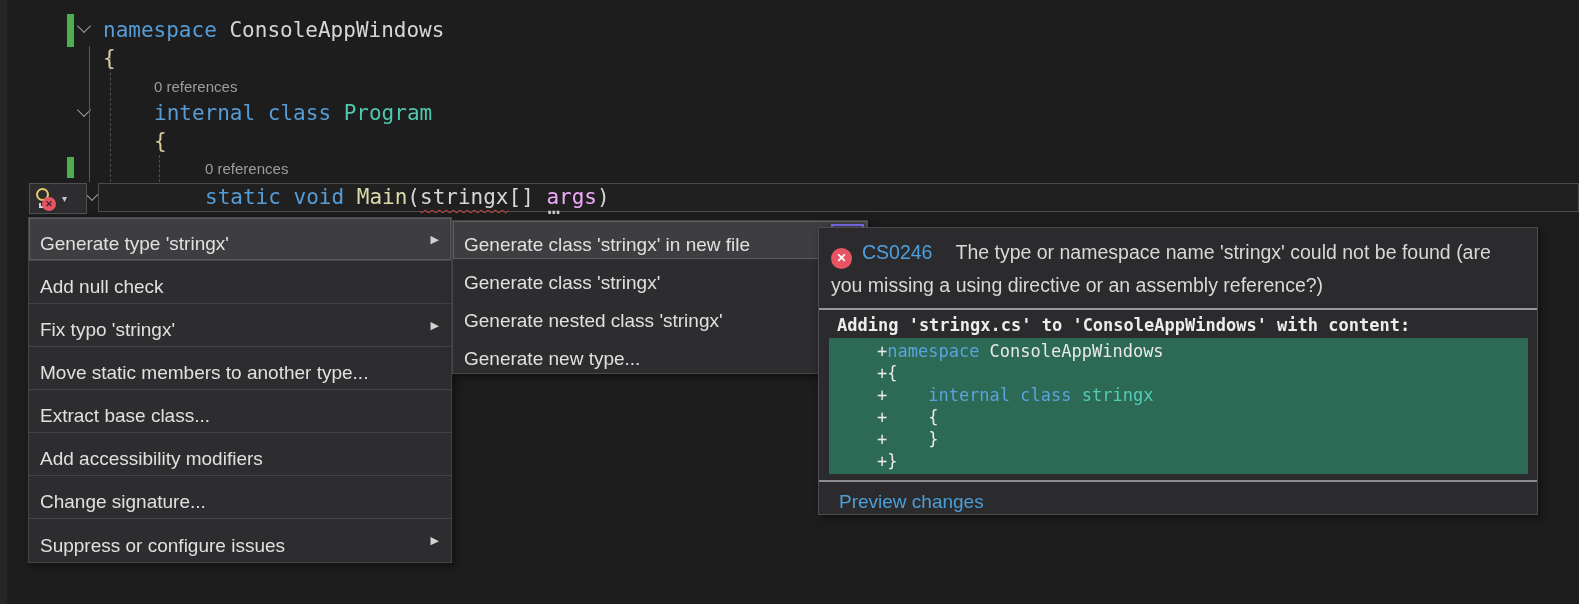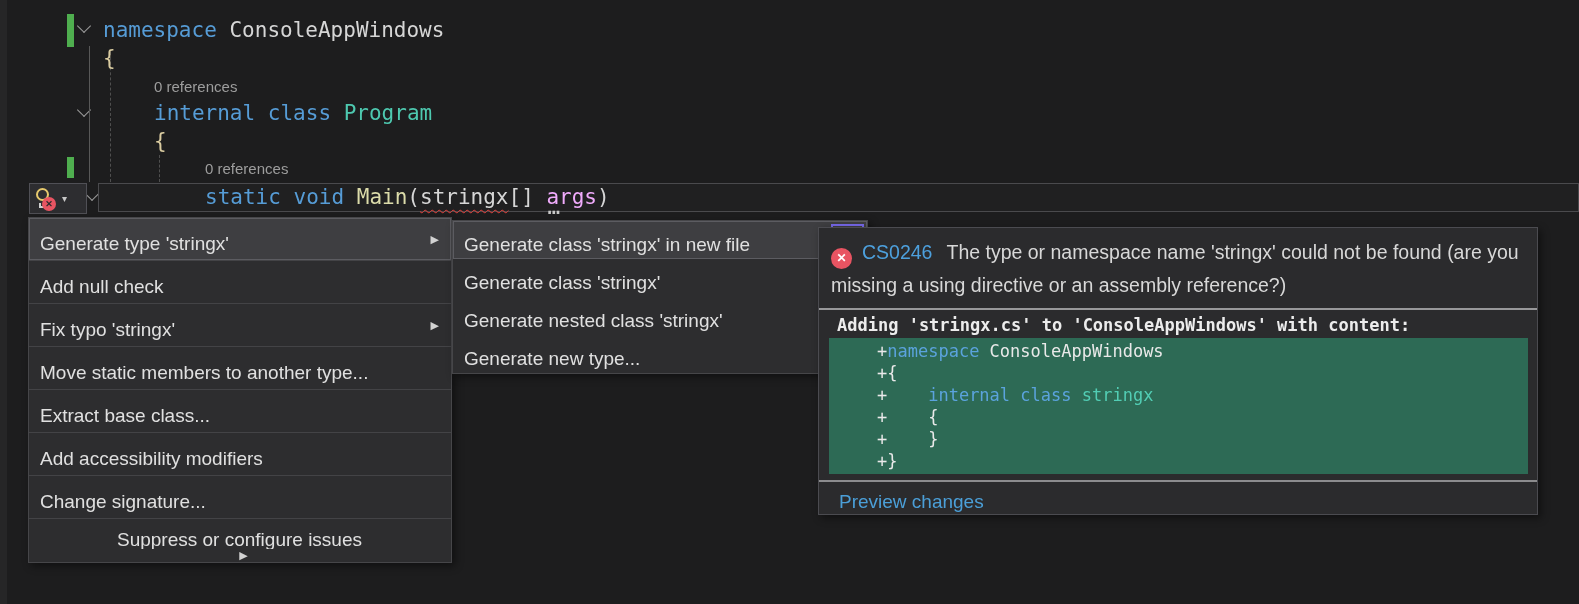--- a/index.html
+++ b/index.html
@@ -31,32 +31,32 @@
   .bulb-base { position:absolute; left:4px; top:15px; width:9px; height:5px; border-left:2px solid #cfcfcf; border-bottom:2px solid #cfcfcf; }
   .bulb-badge { position:absolute; left:7px; top:9px; width:14px; height:14px; background:#e85462; border-radius:50%; color:#2b2b2d; font-size:9px; font-weight:bold; text-align:center; line-height:14px; }
   .bulb-caret { margin-left:10px; color:#c8c8c8; font-size:10px; }
 
   
   .menu { position:absolute; background:#2d2d2f; border:1px solid #464649; box-shadow:3px 3px 8px rgba(0,0,0,.45); z-index:6; }
   #main-menu { left:28px; top:217px; width:424px; }
   #sub-menu  { left:452px; top:220px; width:416px; z-index:7; }
   .menu-item { position:relative; display:flex; align-items:center; height:43px; padding:0 12px 0 11px; color:#e0e0e0; font-size:19px; cursor:default; }
   #main-menu .menu-item { border-bottom:1px solid #434346; }
-  #main-menu .menu-item:last-child { border-bottom:none;flex-direction:column; }
+  #main-menu .menu-item:last-child { border-bottom:none; }
   #sub-menu .menu-item { height:38px; border-bottom:none; }
   .menu-item.hl { background:#3e3e41; box-shadow:inset 0 0 0 1px #5c5c61; }
   .mi-label { flex:1; white-space:nowrap; overflow:hidden;margin-top:10px; }
   .mi-arrow { color:#d2d2d2; font-size:11px; margin-left:8px; }
   .pbox { position:absolute; right:3px; top:3px; width:33px; height:32px; border:2px solid #7668e8; display:flex; align-items:center; justify-content:center; color:#d2d2d2; font-size:11px; }
 
   
   .pane { position:absolute; left:818px; top:227px; width:720px; height:288px; background:#2b2b2d; border:1px solid #4b4b50; box-shadow:3px 3px 8px rgba(0,0,0,.45); z-index:8; display:flex; flex-direction:column; }
   .err-row { padding:8px 12px 4px 12px; font-size:19.5px; line-height:33px; color:#d8d8d8; }
   .err-icon { display:inline-block; width:21px; height:21px; border-radius:50%; background:#e85462; color:#fff; font-size:12px; font-weight:bold; text-align:center; line-height:21px; margin-right:10px; vertical-align:-3px; }
-  .err-code { color:#4da0dd; margin-right:14px; cursor:pointer; }
+  .err-code { color:#4da0dd; margin-right:23px; cursor:pointer; }
   .pane-sep { border:none; border-top:2px solid #98989a; margin:2px 0 0 0; }
   .pane-sep2 { border:none; border-top:2px solid #8c8c8e; margin:6px 0 0 0; }
   .adding-line { font-family:"DejaVu Sans Mono", monospace; font-size:17px; font-weight:bold; color:#ececec; padding:5px 0 3px 18px; white-space:pre; }
   .diff-block { margin:0 9px 0 10px; background:#2d6a55; padding:2px 0; }
   .diff-line { font-family:"DejaVu Sans Mono", monospace; font-size:17px; line-height:22px; white-space:pre; color:#e6e6e6;padding-left:48px; }
   .diff-line .tok-kw { color:#5ba3dd; } .diff-line .tok-ty { color:#52cdb4; } .diff-line .tok-pl { color:#e9e9e9; }
   .preview-link { padding:9px 20px; font-size:19px; color:#4b9fd8; cursor:pointer; }
 </style>
 </head>
 <body>

